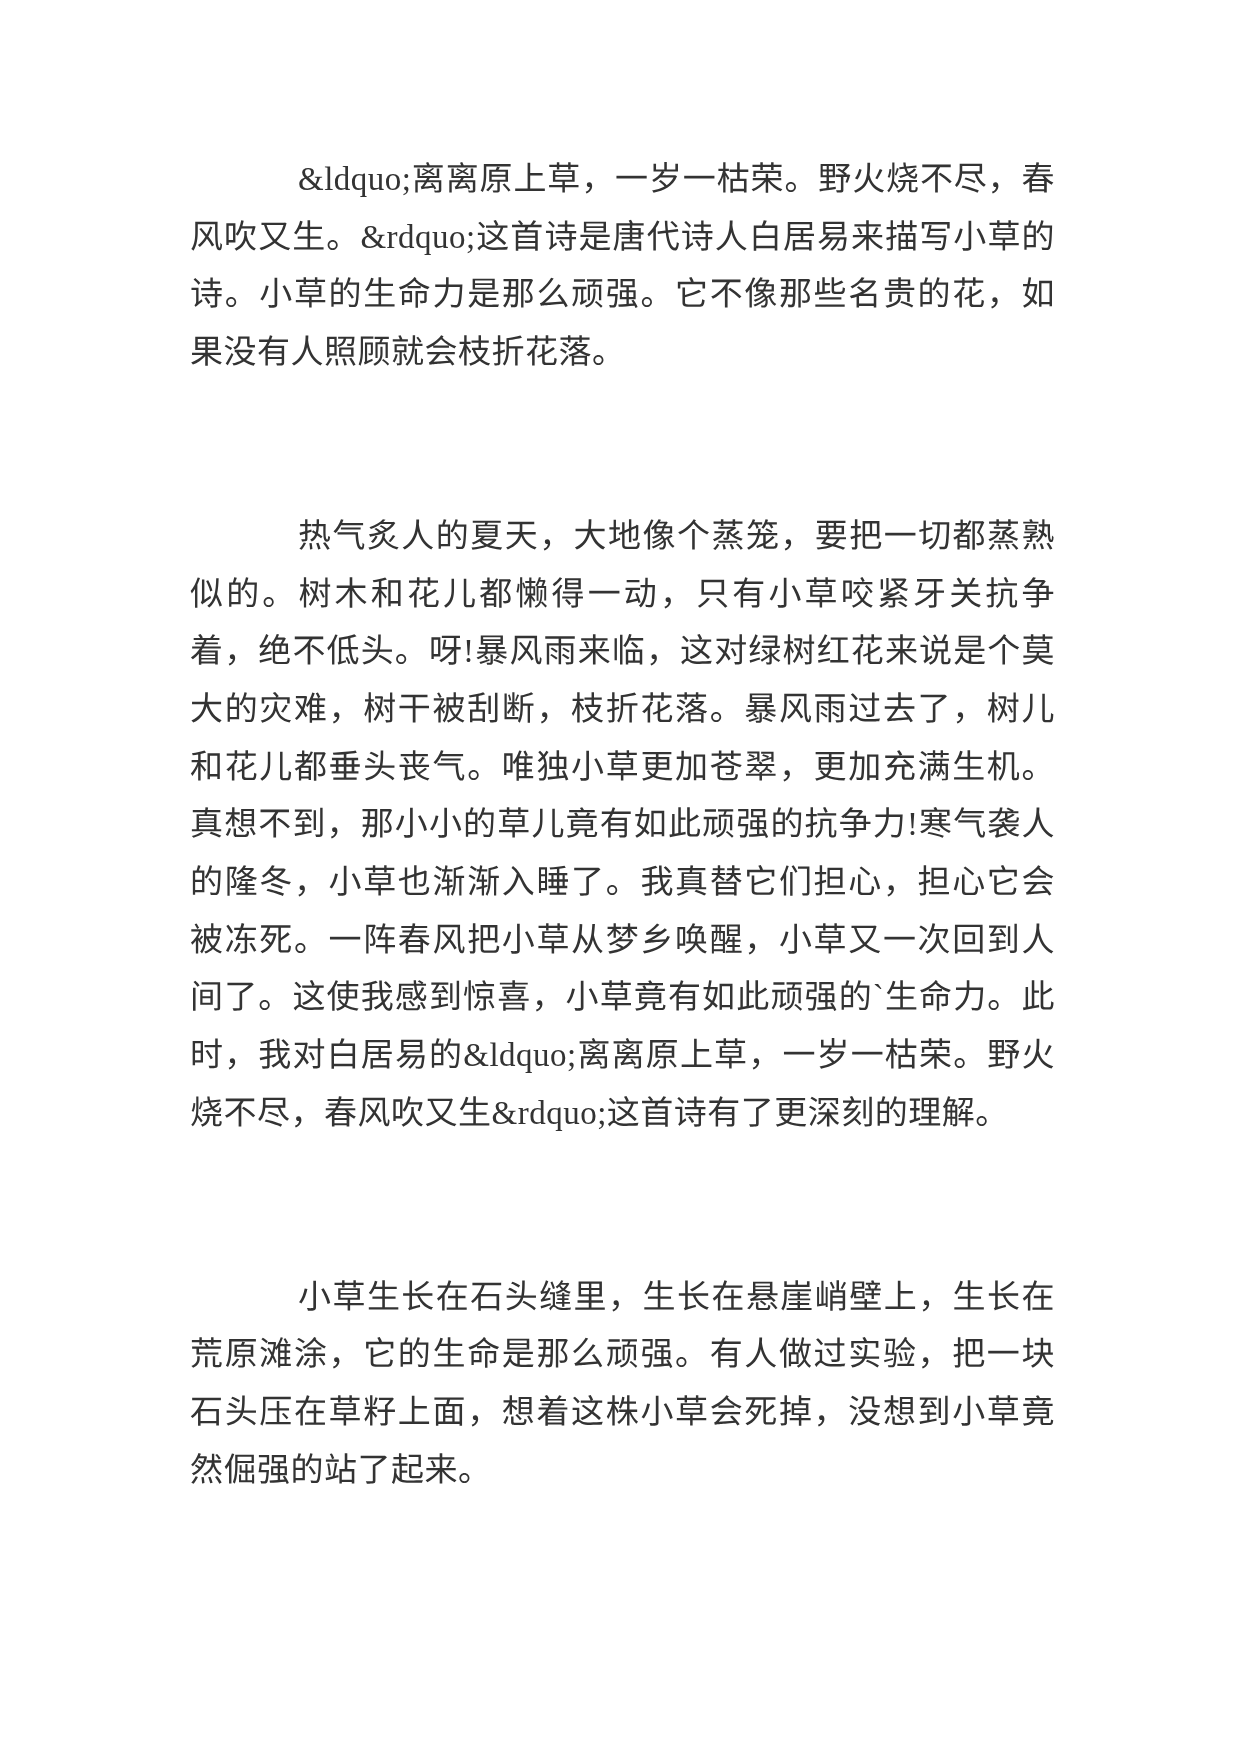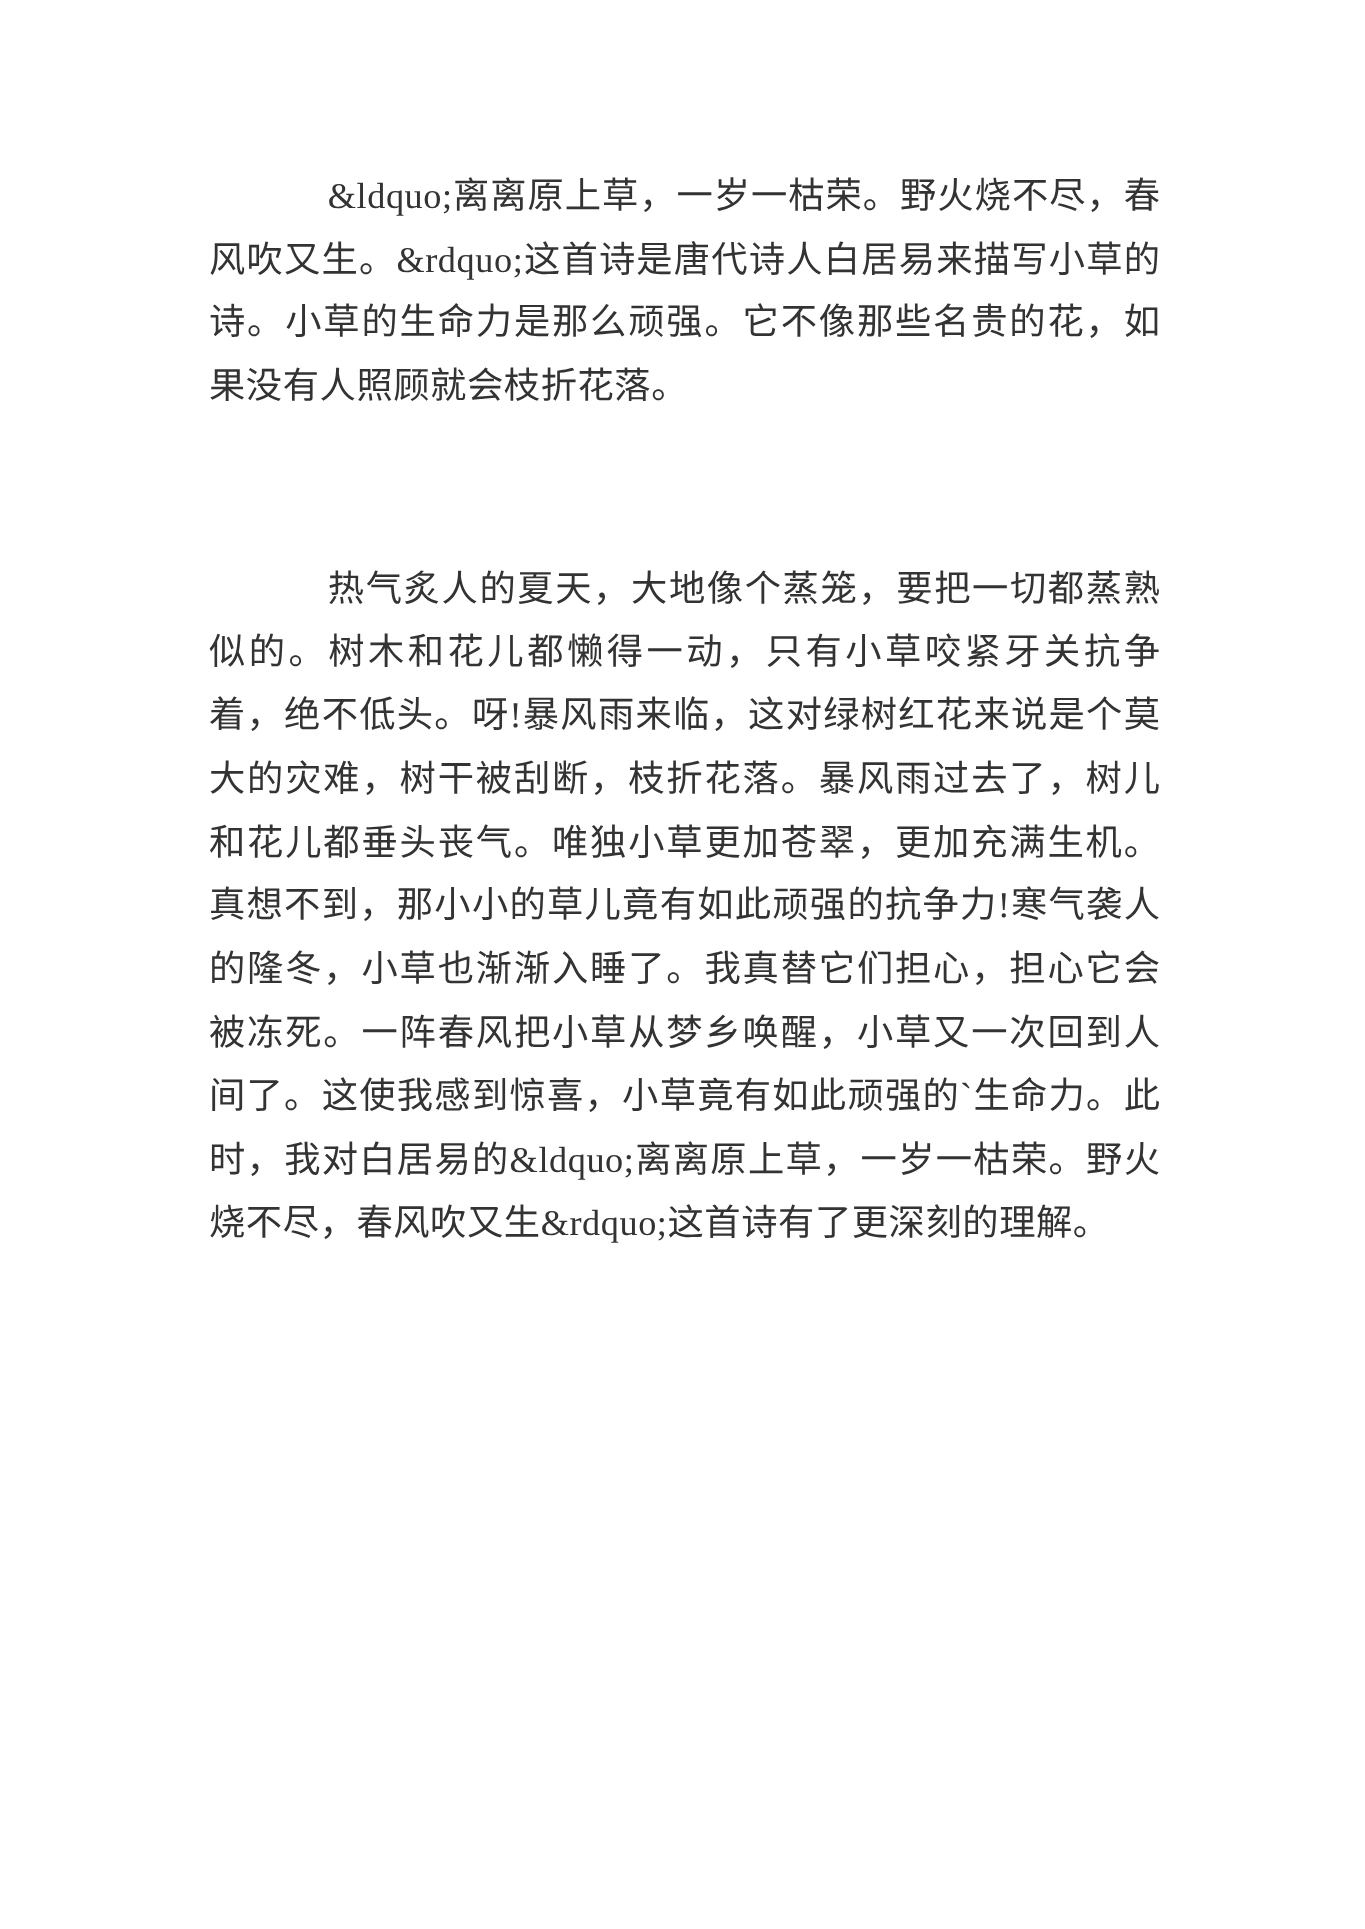--- a/index.html
+++ b/index.html
@@ -35,13 +35,14 @@
   }
 </style>
 </head>
 <body>
 
 <div class="page">
   <p class="doc-paragraph">&amp;ldquo;离离原上草，一岁一枯荣。野火烧不尽，春风吹又生。&amp;rdquo;这首诗是唐代诗人白居易来描写小草的诗。小草的生命力是那么顽强。它不像那些名贵的花，如果没有人照顾就会枝折花落。</p>
 
   <p class="doc-paragraph">热气炙人的夏天，大地像个蒸笼，要把一切都蒸熟似的。树木和花儿都懒得一动，只有小草咬紧牙关抗争着，绝不低头。呀!暴风雨来临，这对绿树红花来说是个莫大的灾难，树干被刮断，枝折花落。暴风雨过去了，树儿和花儿都垂头丧气。唯独小草更加苍翠，更加充满生机。真想不到，那小小的草儿竟有如此顽强的抗争力!寒气袭人的隆冬，小草也渐渐入睡了。我真替它们担心，担心它会被冻死。一阵春风把小草从梦乡唤醒，小草又一次回到人间了。这使我感到惊喜，小草竟有如此顽强的`生命力。此时，我对白居易的&amp;ldquo;离离原上草，一岁一枯荣。野火烧不尽，春风吹又生&amp;rdquo;这首诗有了更深刻的理解。</p>
 
+  <p class="doc-paragraph">小草生长在石头缝里，生长在悬崖峭壁上，生长在荒原滩涂，它的生命是那么顽强。有人做过实验，把一块石头压在草籽上面，想着这株小草会死掉，没想到小草竟然倔强的站了起来。</p>
 </div>
 
 </body></html>

